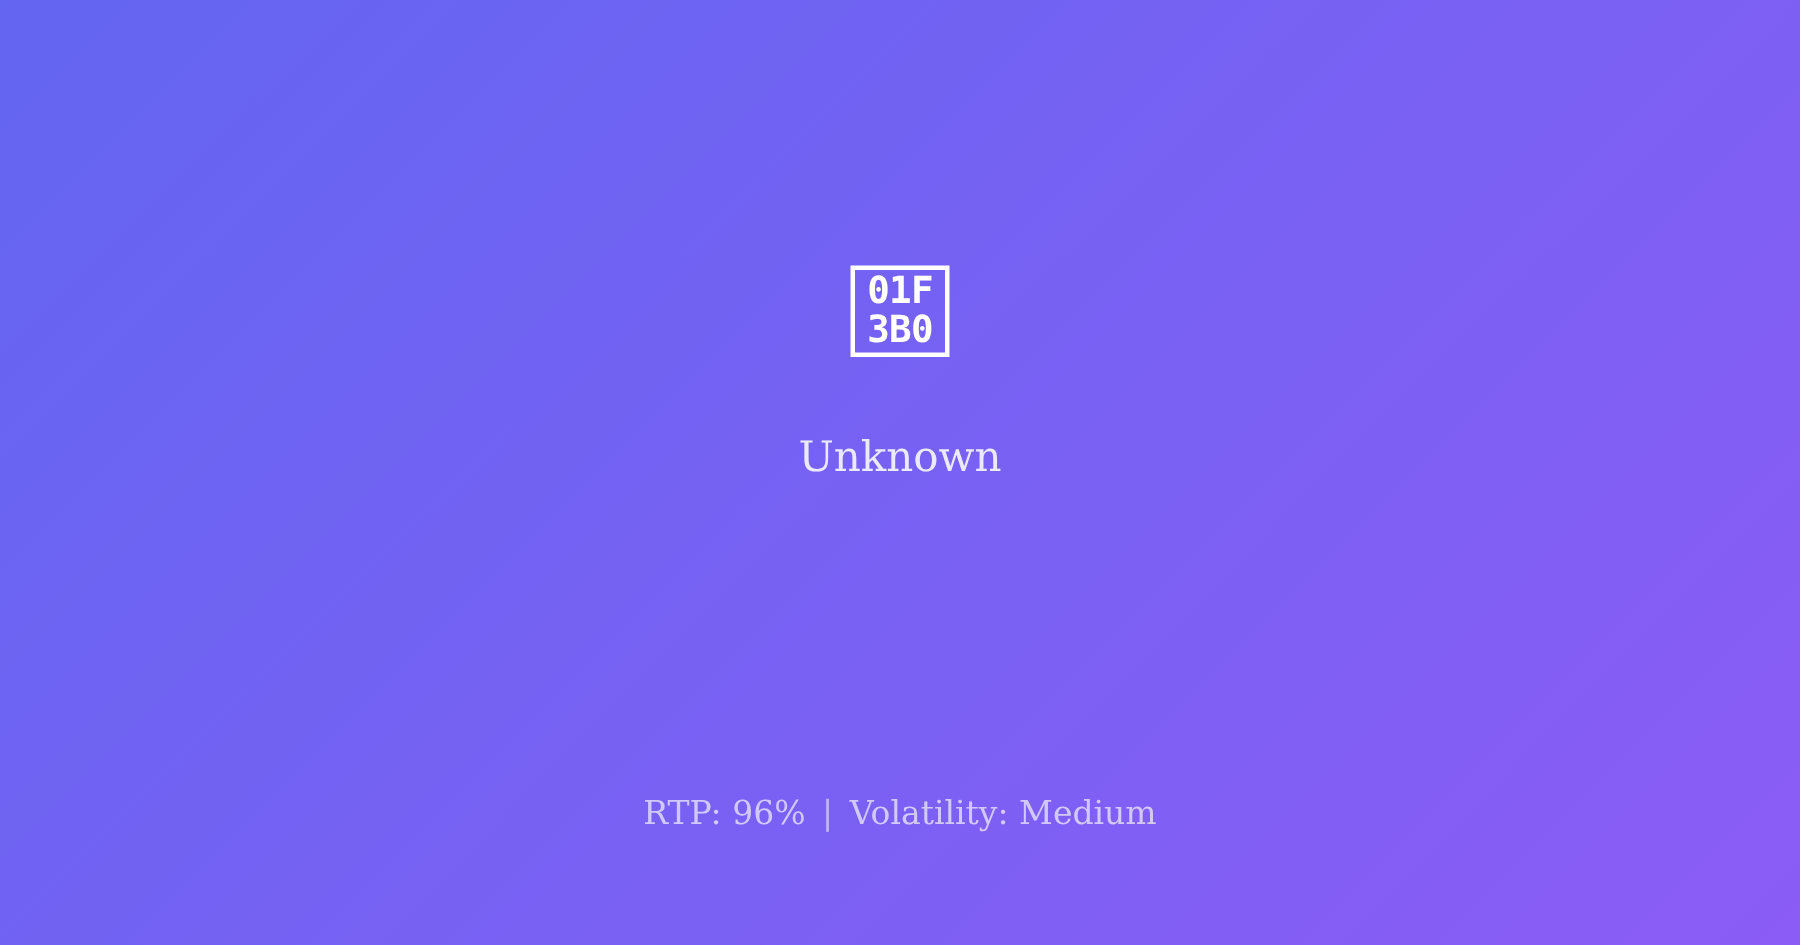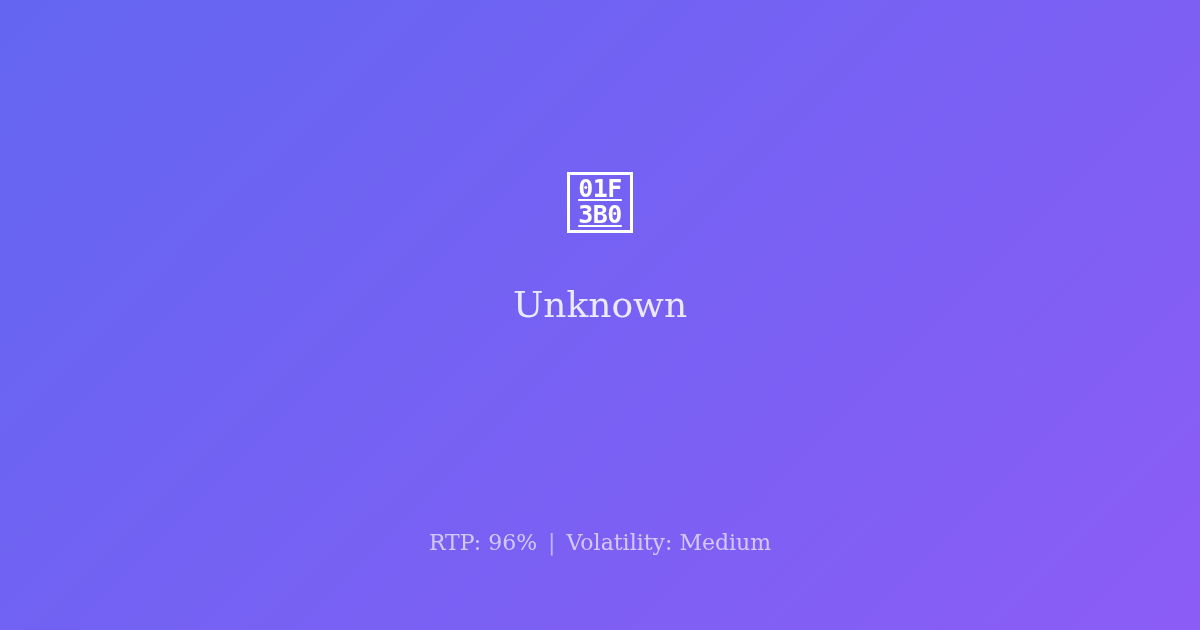--- a/index.html
+++ b/index.html
@@ -62,21 +62,20 @@
     align-items: center;
     justify-content: center;
     line-height: 1;
     font-family: "DejaVu Sans Mono", "Liberation Mono", monospace;
     font-size: 25px;
     font-weight: 700;
     letter-spacing: -0.5px;
     color: #FFFFFF;
     position: relative;
     top: -2px;
-    text-decoration: underline;
   }
 
   .tofu-glyph .row {
     display: block;
     height: 26px;
     line-height: 26px;
   }
 
   .game-title {
     font-family: "DejaVu Serif", "Liberation Serif", serif;
@@ -85,21 +84,21 @@
     color: #FFFFFF;
     line-height: 1.05;
     letter-spacing: 0px;
     white-space: nowrap;
     margin: 0;
   }
 
   .provider {
     margin-top: 48px;
     font-family: "DejaVu Serif", "Liberation Serif", serif;
-    font-size: 36px;
+    font-size: 28px;
     font-weight: 400;
     color: rgba(255, 255, 255, 0.86);
     line-height: 1.2;
     text-align: center;
   }
 
   
   .meta-footer {
     position: absolute;
     left: 0;

